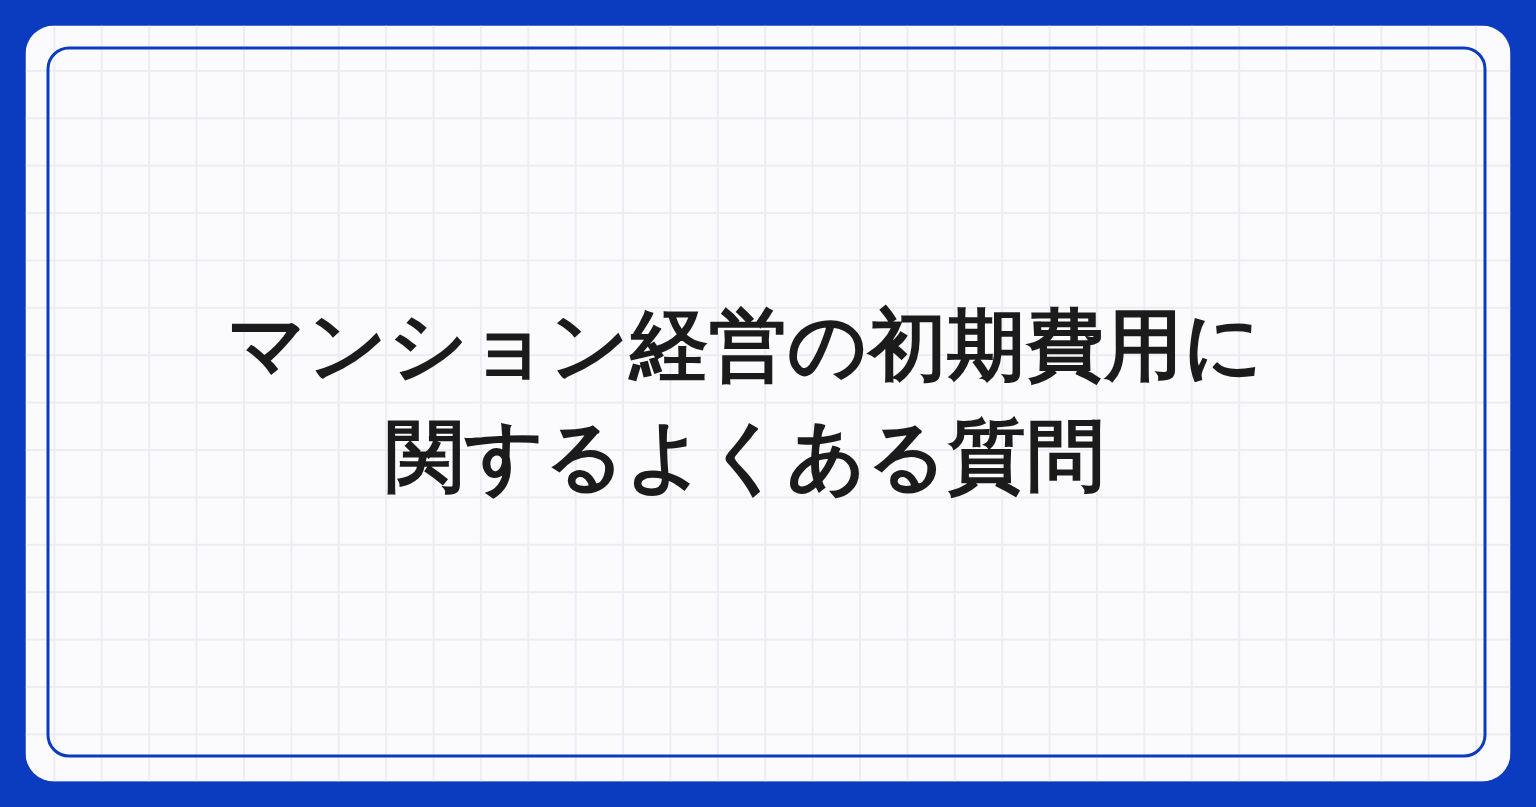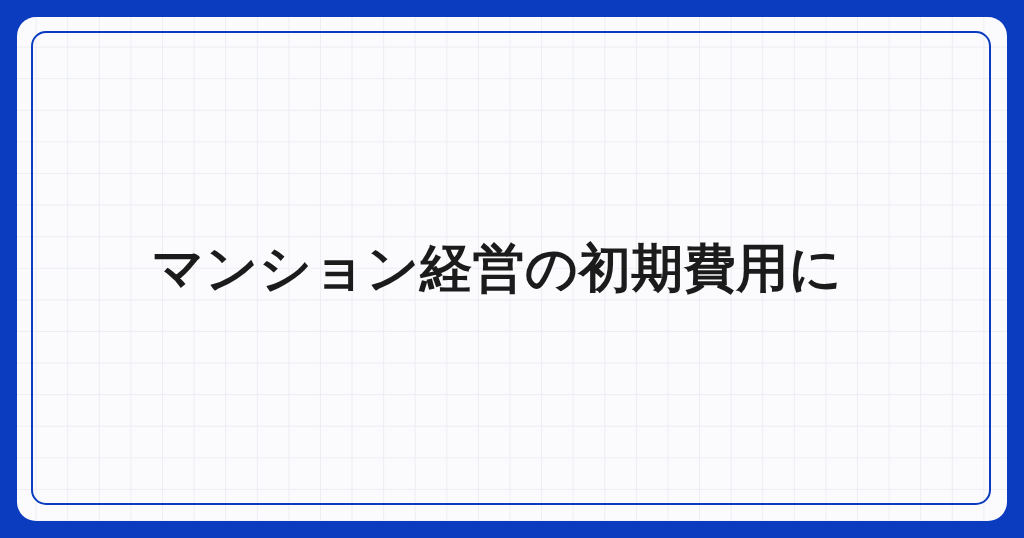--- a/index.html
+++ b/index.html
@@ -81,15 +81,16 @@
 
   <div class="outer-frame"></div>
 
   <div class="card">
   </div>
 
   <div class="inner-rule"></div>
 
   <div class="headline-wrap">
     <div class="headline-line">マンション経営の初期費用に</div>
+    <div class="headline-line">関するよくある質問</div>
   </div>
 
 </div>
 
 </body></html>

